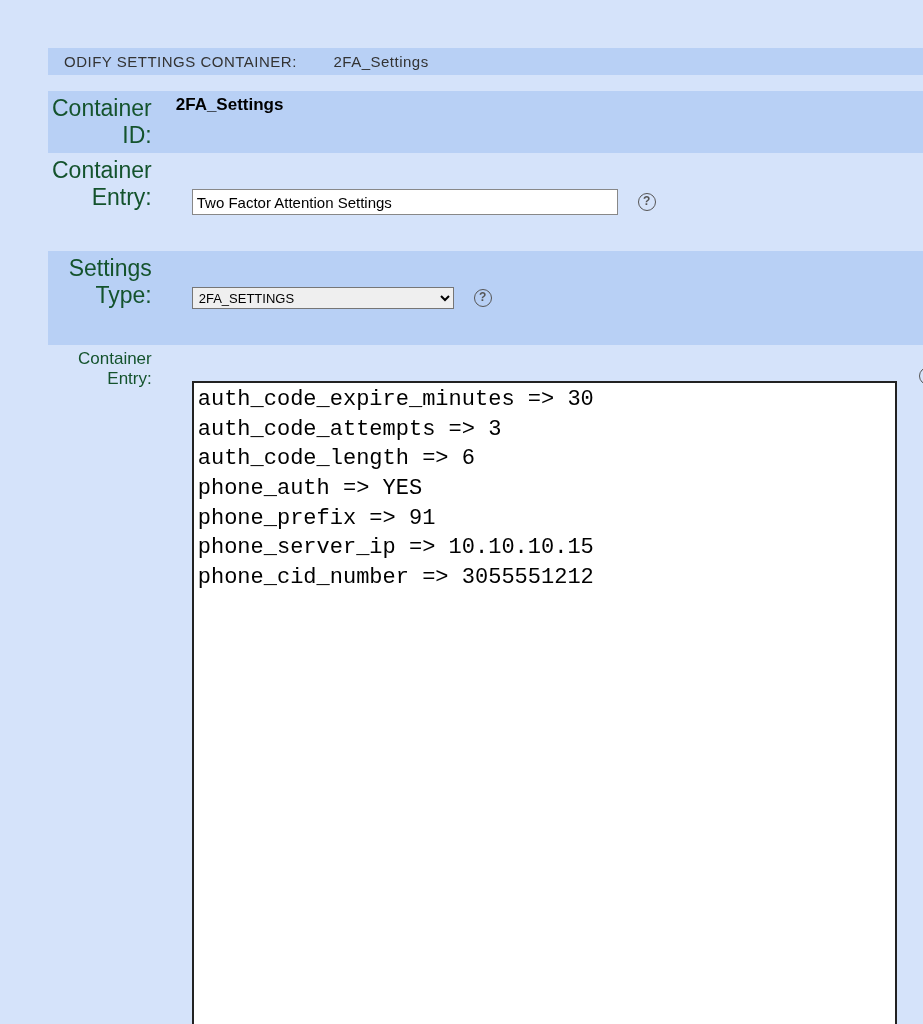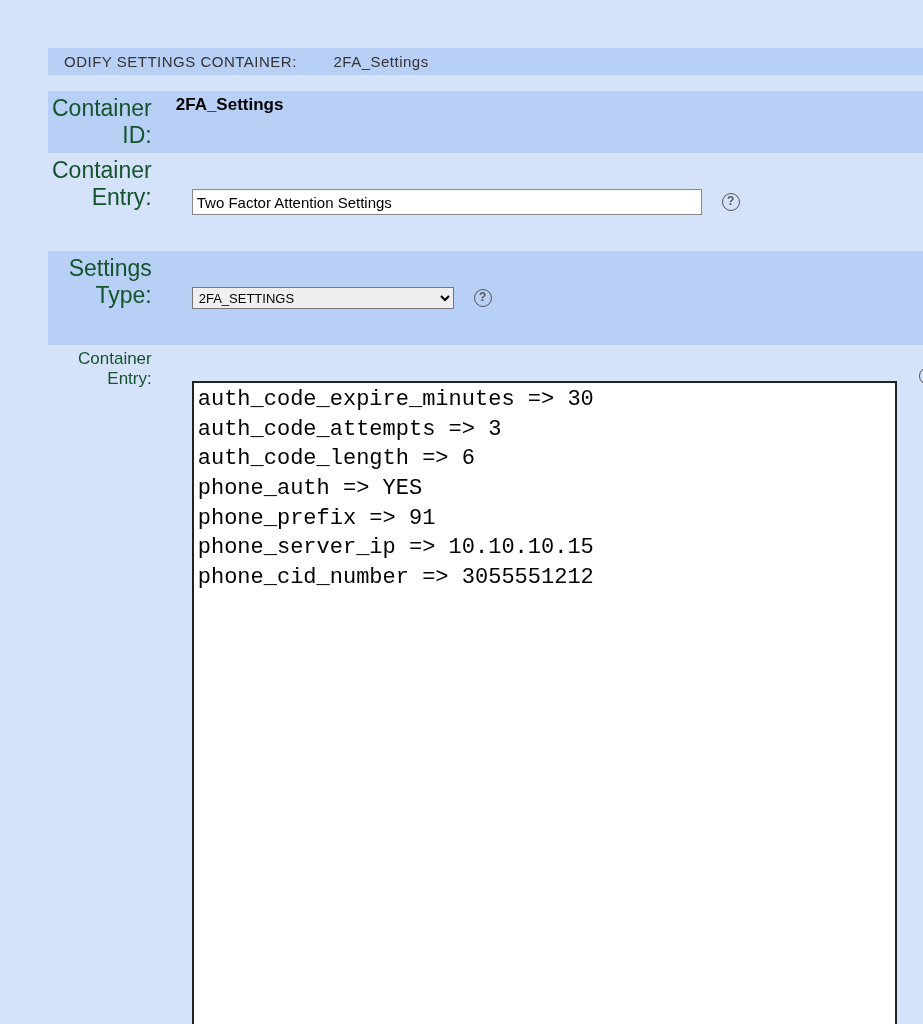--- a/index.html
+++ b/index.html
@@ -57,21 +57,21 @@
     .bold-value {
       font-weight: bold;
       font-size: 17px;
     }
     .text-input {
       font-family: Arial, sans-serif;
       font-size: 15px;
       padding: 3px 4px;
       border: 1px solid #888;
       background: #fff;
-      width: 510px;
+      width: 426px;
       height: 26px;
     }
     .select-input {
       font-family: Arial, sans-serif;
       font-size: 13px;
       padding: 1px 2px;
       border: 1px solid #767676;
       background: #efefef;
       height: 22px;
       width: 262px;

